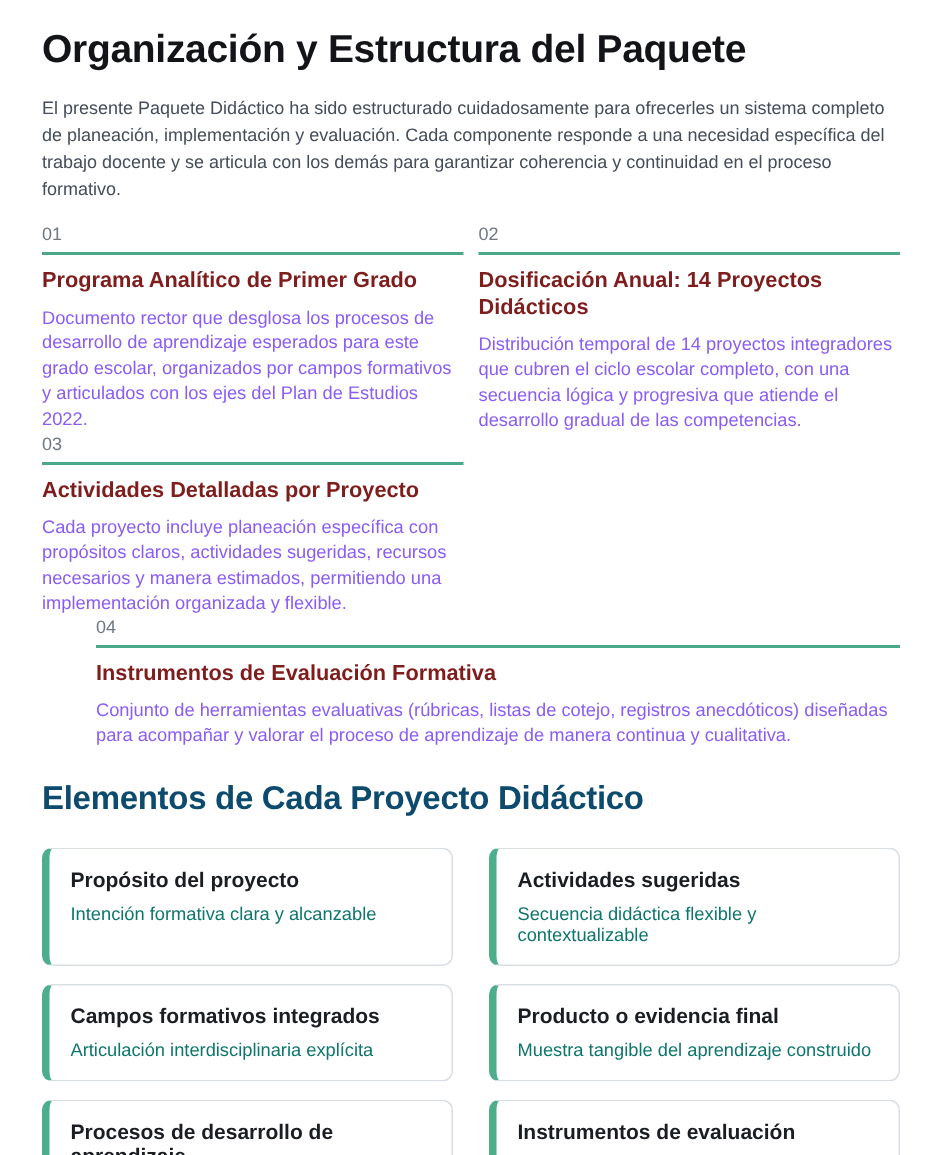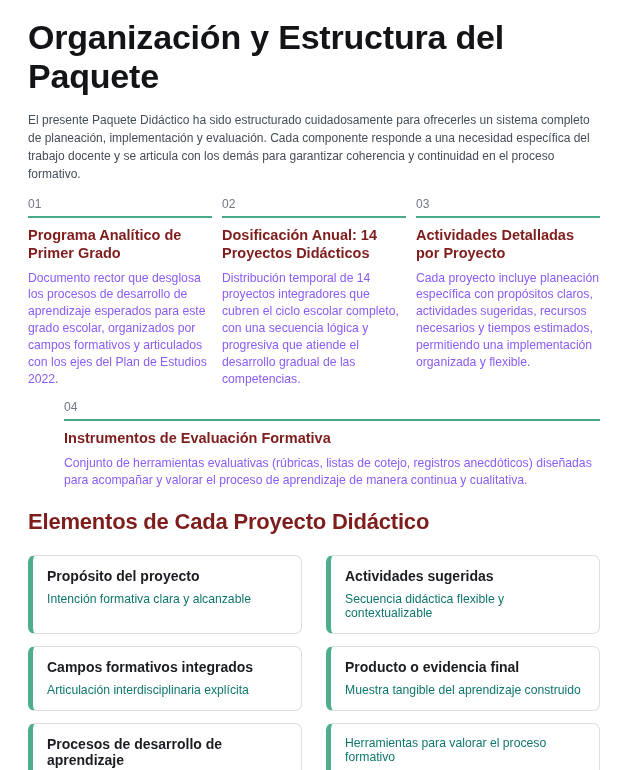--- a/index.html
+++ b/index.html
@@ -7,36 +7,36 @@
   body {
     width: 632px;
     height: 770px;
     overflow: hidden;
     font-family: "Liberation Sans", sans-serif;
     color: #15181c;
   }
   .page { padding: 18px 32px 0 28px; }
 
   .page-title {
-    font-size: 34px;
+    font-size: 26px;
     font-weight: 700;
     color: #121417;
     letter-spacing: -0.2px;
     line-height: 1.15;
     margin-bottom: 15px;
   }
   .intro {
     font-size: 12px;
     line-height: 1.5;
     color: #454d59;
     margin-bottom: 14px;
   }
 
   .grid { display: grid; column-gap: 10px; }
-  .grid-3 { grid-template-columns: repeat(3, 1fr); margin-bottom: 13px; }
+  .grid-3 { grid-template-columns: repeat(2, 1fr); margin-bottom: 0; }
   .grid-2 { grid-template-columns: repeat(1, 1fr); margin-left: 36px; }
 
   .component .num {
     font-size: 12px;
     color: #707883;
     padding-bottom: 5px;
     border-bottom: 2px solid #4aa98a;
     margin-bottom: 9px;
   }
   .component .comp-title {
@@ -48,21 +48,21 @@
   }
   .component .comp-desc {
     font-size: 12.2px;
     line-height: 1.38;
     color: #8b5cf6;
   }
 
   .section-title {
     font-size: 22px;
     font-weight: 700;
-    color: #7f1d1d;
+    color: #0c4a6e;
     letter-spacing: -0.2px;
     margin-top: 20px;
     margin-bottom: 20px;
   }
 
   .cards-grid {
     display: grid;
     grid-template-columns: repeat(2, 1fr);
     column-gap: 24px;
     row-gap: 12px;
@@ -102,21 +102,21 @@
       <p class="comp-desc">Documento rector que desglosa los procesos de desarrollo de aprendizaje esperados para este grado escolar, organizados por campos formativos y articulados con los ejes del Plan de Estudios 2022.</p>
     </div>
     <div class="component">
       <div class="num">02</div>
       <h3 class="comp-title">Dosificación Anual: 14 Proyectos Didácticos</h3>
       <p class="comp-desc">Distribución temporal de 14 proyectos integradores que cubren el ciclo escolar completo, con una secuencia lógica y progresiva que atiende el desarrollo gradual de las competencias.</p>
     </div>
     <div class="component">
       <div class="num">03</div>
       <h3 class="comp-title">Actividades Detalladas por Proyecto</h3>
-      <p class="comp-desc">Cada proyecto incluye planeación específica con propósitos claros, actividades sugeridas, recursos necesarios y tiempos estimados, permitiendo una implementación organizada y flexible.</p>
+      <p class="comp-desc">Cada proyecto incluye planeación específica con propósitos claros, actividades sugeridas, recursos necesarios y manera estimados, permitiendo una implementación organizada y flexible.</p>
     </div>
   </div>
 
   <div class="grid grid-2">
     <div class="component">
       <div class="num">04</div>
       <h3 class="comp-title">Instrumentos de Evaluación Formativa</h3>
       <p class="comp-desc">Conjunto de herramientas evaluativas (rúbricas, listas de cotejo, registros anecdóticos) diseñadas para acompañar y valorar el proceso de aprendizaje de manera continua y cualitativa.</p>
     </div>
   </div>
@@ -138,17 +138,18 @@
     </div>
     <div class="card">
       <div class="card-title">Producto o evidencia final</div>
       <div class="card-subtitle">Muestra tangible del aprendizaje construido</div>
     </div>
     <div class="card">
       <div class="card-title">Procesos de desarrollo de aprendizaje</div>
       <div class="card-subtitle">Competencias específicas a fortalecer</div>
     </div>
     <div class="card">
+      <div class="card-title">Instrumentos de evaluación</div>
       <div class="card-subtitle">Herramientas para valorar el proceso formativo</div>
     </div>
   </div>
 
 </div>
 
 </body></html>

